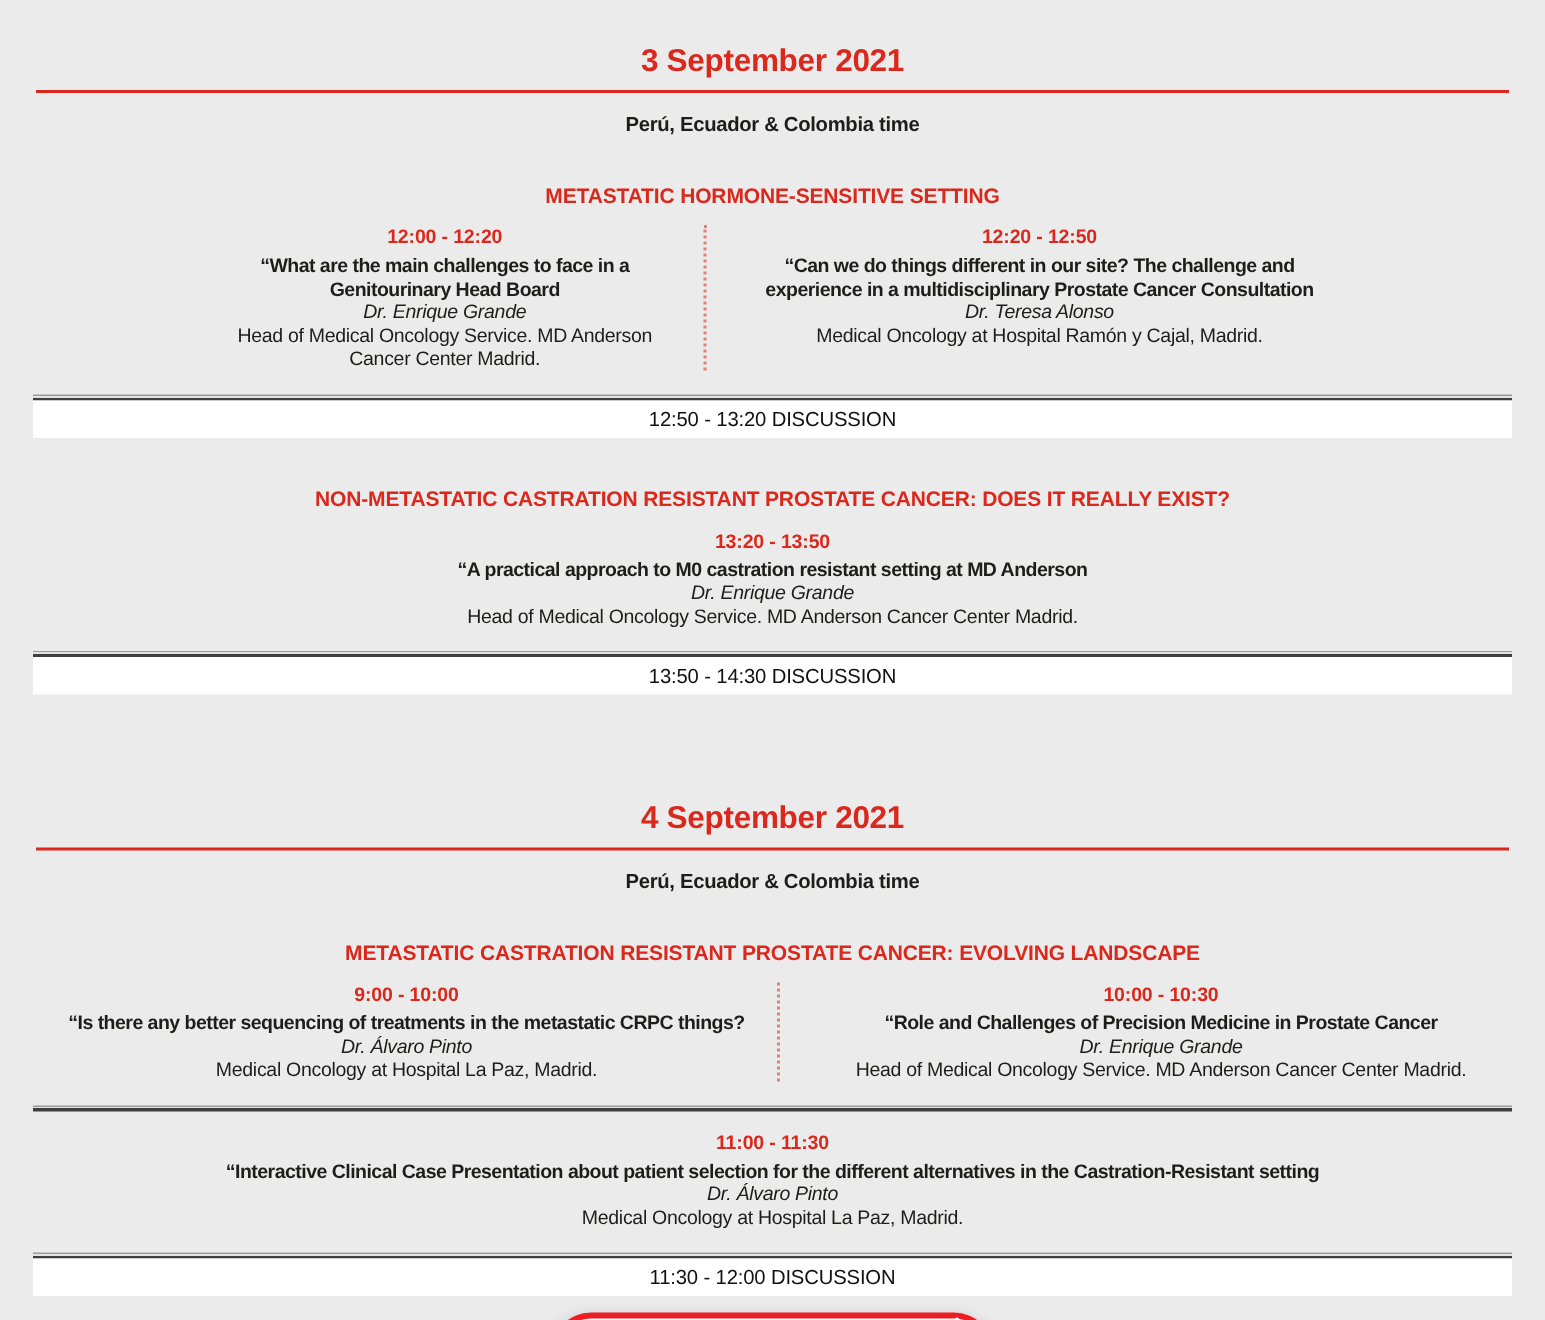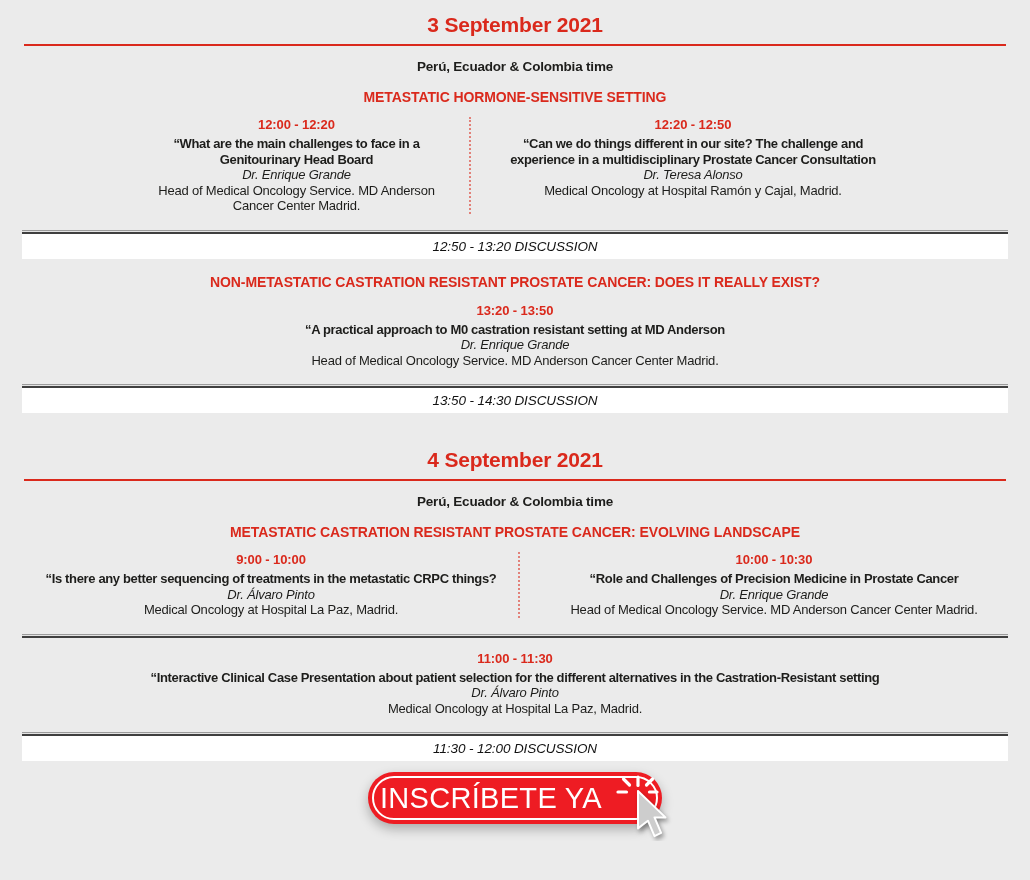--- a/index.html
+++ b/index.html
@@ -14,47 +14,47 @@
     width:1030px;height:880px;
     background:var(--bg);
     font-family:"Liberation Sans","DejaVu Sans",sans-serif;
     color:var(--ink);
     overflow:hidden;
   }
   .day{text-align:center;}
   .day-title{
     padding-top:12px;
     font-size:21px;line-height:26px;font-weight:bold;
-    color:var(--red);letter-spacing:-0.2px;
+    color:var(--red);letter-spacing:-0.2px;margin-top:16px;
   }
   .rule{height:2px;background:var(--red);margin:6px 24px 0;}
   .timezone{margin-top:13px;font-size:13.5px;font-weight:bold;letter-spacing:-0.2px;}
   .section-heading{
-    margin-top:15px;font-size:14px;font-weight:bold;color:var(--red);
+    margin-top:32px;font-size:14px;font-weight:bold;color:var(--red);
     letter-spacing:-0.1px;
   }
   .session-row{display:flex;margin:12px 24px 0;align-items:flex-start;gap:22px;}
   .col{text-align:center;}
   .d1-left{flex:0 0 447px;padding-left:100px;border-right:2px dotted rgba(218,41,28,.55);}
   .d1-right{flex:1;padding-right:113px;}
   .d2-left{flex:0 0 496px;border-right:2px dotted rgba(218,41,28,.55);}
   .d2-right{flex:1;}
   .session{margin:13px 24px 0;text-align:center;}
   .s-time{font-size:13px;font-weight:bold;color:var(--red);margin-bottom:4px;letter-spacing:-0.1px;}
   .s-title{font-size:13px;font-weight:bold;line-height:15.5px;letter-spacing:-0.35px;white-space:pre-line;}
   .s-speaker{font-size:13px;font-style:italic;line-height:15.5px;letter-spacing:-0.2px;}
   .s-affil{font-size:13px;line-height:15.5px;letter-spacing:-0.2px;white-space:pre-line;}
-  .disc{margin:16px 22px 0;font-style:italic;}
+  .disc{margin:16px 22px 0;}
   .disc-border{height:4px;background:linear-gradient(to bottom,#9b9b9b 0 25%,#e3e3e3 25% 50%,#3f3f3f 50% 100%);}
   .disc-bar{
     height:25px;background:#ffffff;
     display:flex;align-items:center;justify-content:center;
     font-size:13.5px;letter-spacing:-0.1px;color:#111;
   }
-  .day2{padding-top:22px;}
+  .day2{padding-top:42px;}
   .register-wrap{margin-top:11px;display:flex;justify-content:center;}
   .register-btn{
     position:relative;
     width:294px;height:52px;
     background:var(--btn-red);
     border:none;border-radius:26px;
     display:flex;align-items:center;justify-content:center;
     box-shadow:0 5px 12px rgba(0,0,0,.28);
     cursor:pointer;
   }

